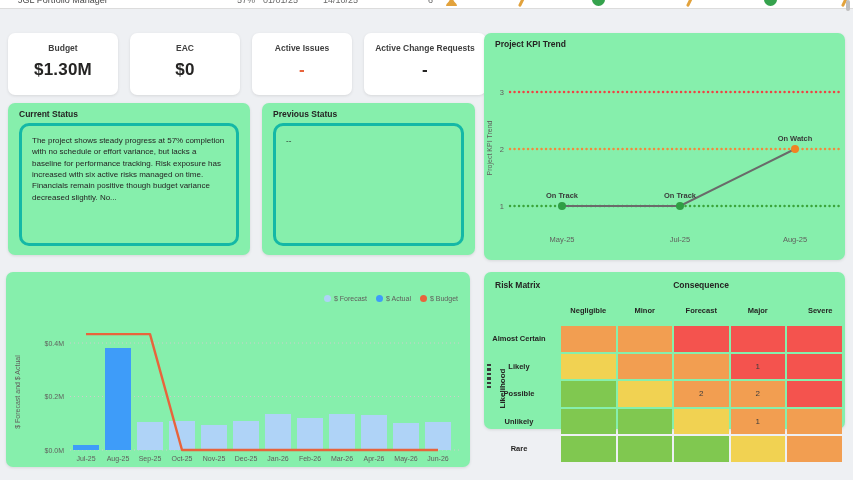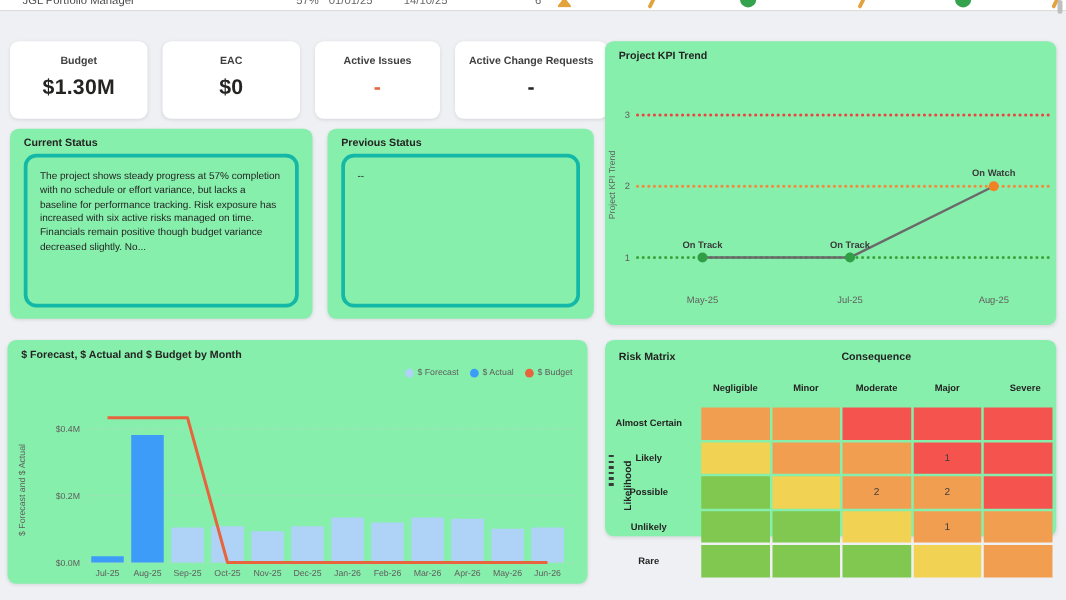--- a/index.html
+++ b/index.html
@@ -108,21 +108,20 @@
         <circle cx="196" cy="173" r="4" fill="#2f9e44"></circle>
         <text x="196" y="165" text-anchor="middle" font-size="7.5" font-weight="600" fill="#3a3a3a">On Track</text>
         <text x="196" y="209" text-anchor="middle" font-size="7.5" fill="#605e5c">Jul-25</text>
         <circle cx="311" cy="116" r="4" fill="#f08223"></circle>
         <text x="311" y="108" text-anchor="middle" font-size="7.5" font-weight="600" fill="#3a3a3a">On Watch</text>
         <text x="311" y="209" text-anchor="middle" font-size="7.5" fill="#605e5c">Aug-25</text>
       </svg>
   </div>
 
   <div class="panel" style="left:6px;top:272px;width:464px;height:195px">
-    <div class="panel-title">$ Forecast, $ Actual and $ Budget by Month</div>
     <div id="fc-legend">
         <span class="legend-item">
           <span class="legend-dot" style="background: rgb(175, 211, 247);"></span>
           <span>$ Forecast</span>
         </span>
         <span class="legend-item">
           <span class="legend-dot" style="background: rgb(62, 156, 249);"></span>
           <span>$ Actual</span>
         </span>
         <span class="legend-item">
@@ -167,21 +166,21 @@
   </div>
 
   <div class="panel" style="left:484px;top:272px;width:361px;height:157px">
     <div class="panel-title" style="top:8px">Risk Matrix</div>
     <div id="rm-consequence">Consequence</div>
     <div id="rm-ylabel">Likelihood</div>
     <div id="rm-handle"></div>
     <div id="rm-grid">
         <div class="rm-colhead" style="left: 76px; width: 56.5px;">Negligible</div>
         <div class="rm-colhead" style="left: 132.5px; width: 56.5px;">Minor</div>
-        <div class="rm-colhead" style="left: 189px; width: 56.5px;">Moderate</div>
+        <div class="rm-colhead" style="left: 189px; width: 56.5px;">Forecast</div>
         <div class="rm-colhead" style="left: 245.5px; width: 56.5px;">Major</div>
         <div class="rm-colhead" style="left: 292px; width: 56.5px; text-align: right;">Severe</div>
         <div class="rm-rowlab" style="left: 0px; top: 62px;">Almost Certain</div>
         <div class="rm-cell" style="left: 77px; top: 54px; width: 54.5px; height: 25.6px; background: rgb(242, 158, 81);"></div>
         <div class="rm-cell" style="left: 133.5px; top: 54px; width: 54.5px; height: 25.6px; background: rgb(242, 158, 81);"></div>
         <div class="rm-cell" style="left: 190px; top: 54px; width: 54.5px; height: 25.6px; background: rgb(244, 83, 78);"></div>
         <div class="rm-cell" style="left: 246.5px; top: 54px; width: 54.5px; height: 25.6px; background: rgb(244, 83, 78);"></div>
         <div class="rm-cell" style="left: 303px; top: 54px; width: 54.5px; height: 25.6px; background: rgb(244, 83, 78);"></div>
         <div class="rm-rowlab" style="left: 0px; top: 89.6px;">Likely</div>
         <div class="rm-cell" style="left: 77px; top: 81.6px; width: 54.5px; height: 25.6px; background: rgb(241, 210, 82);"></div>

